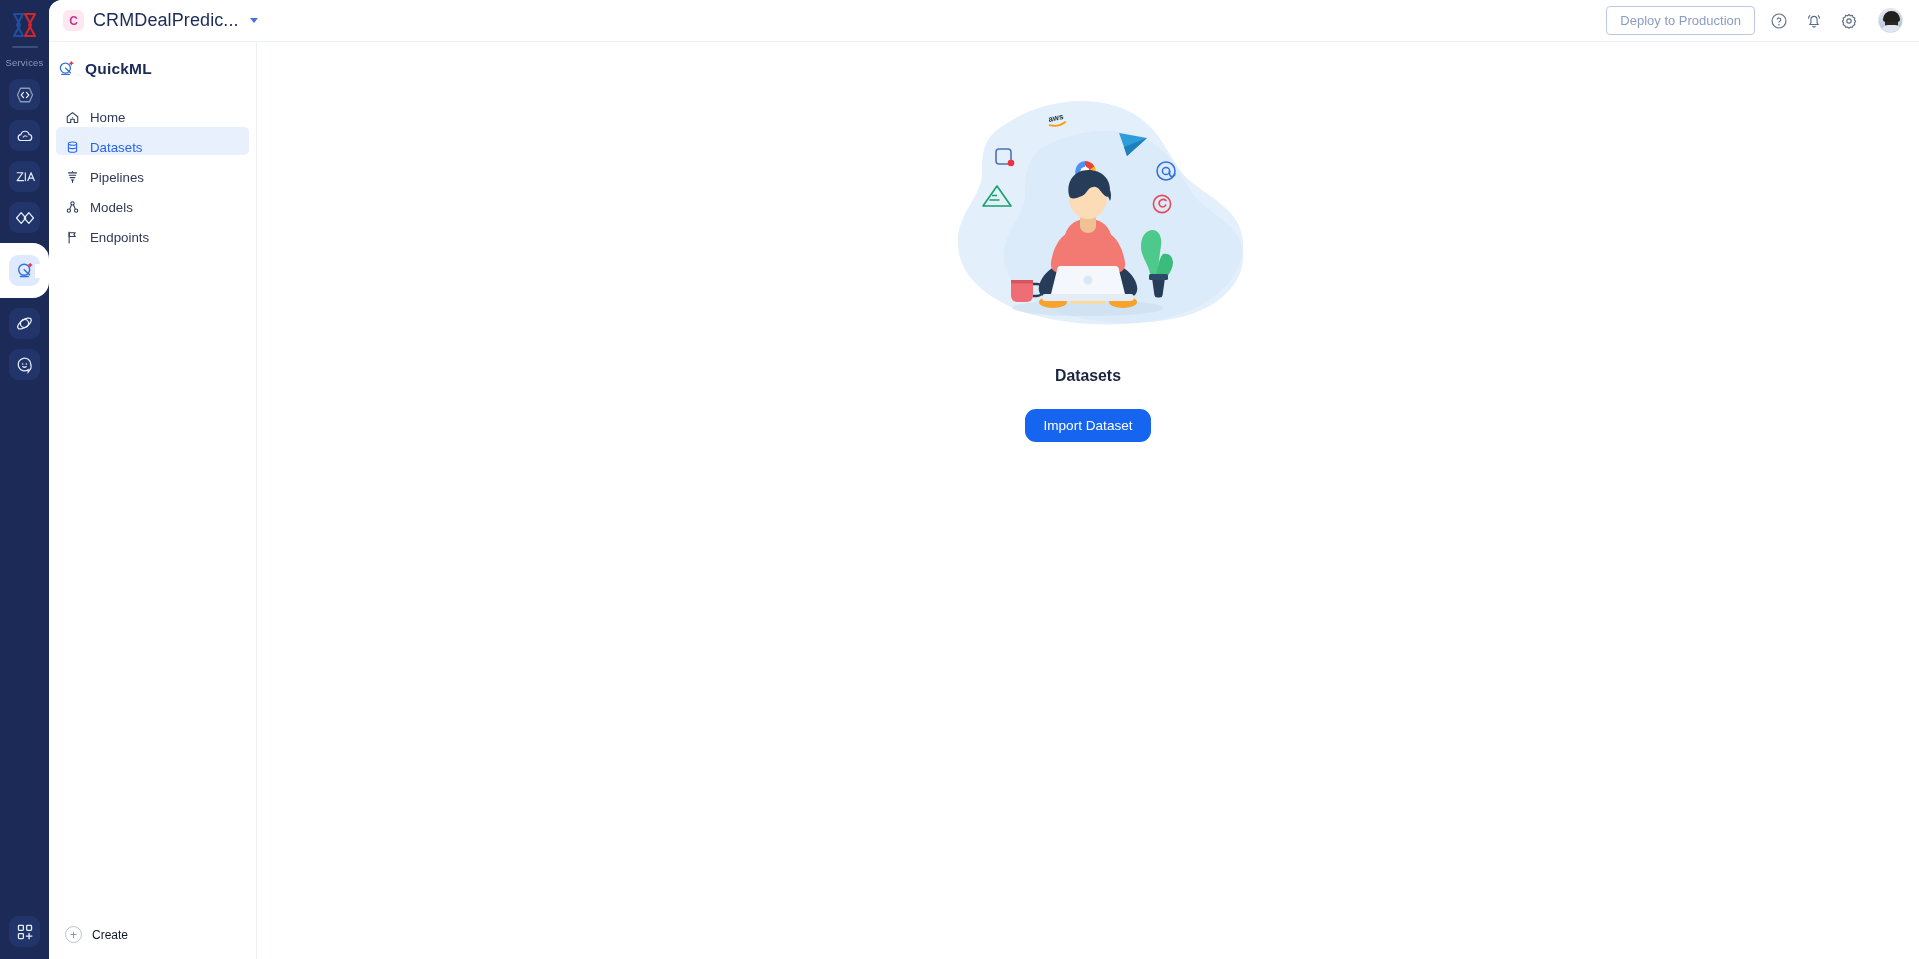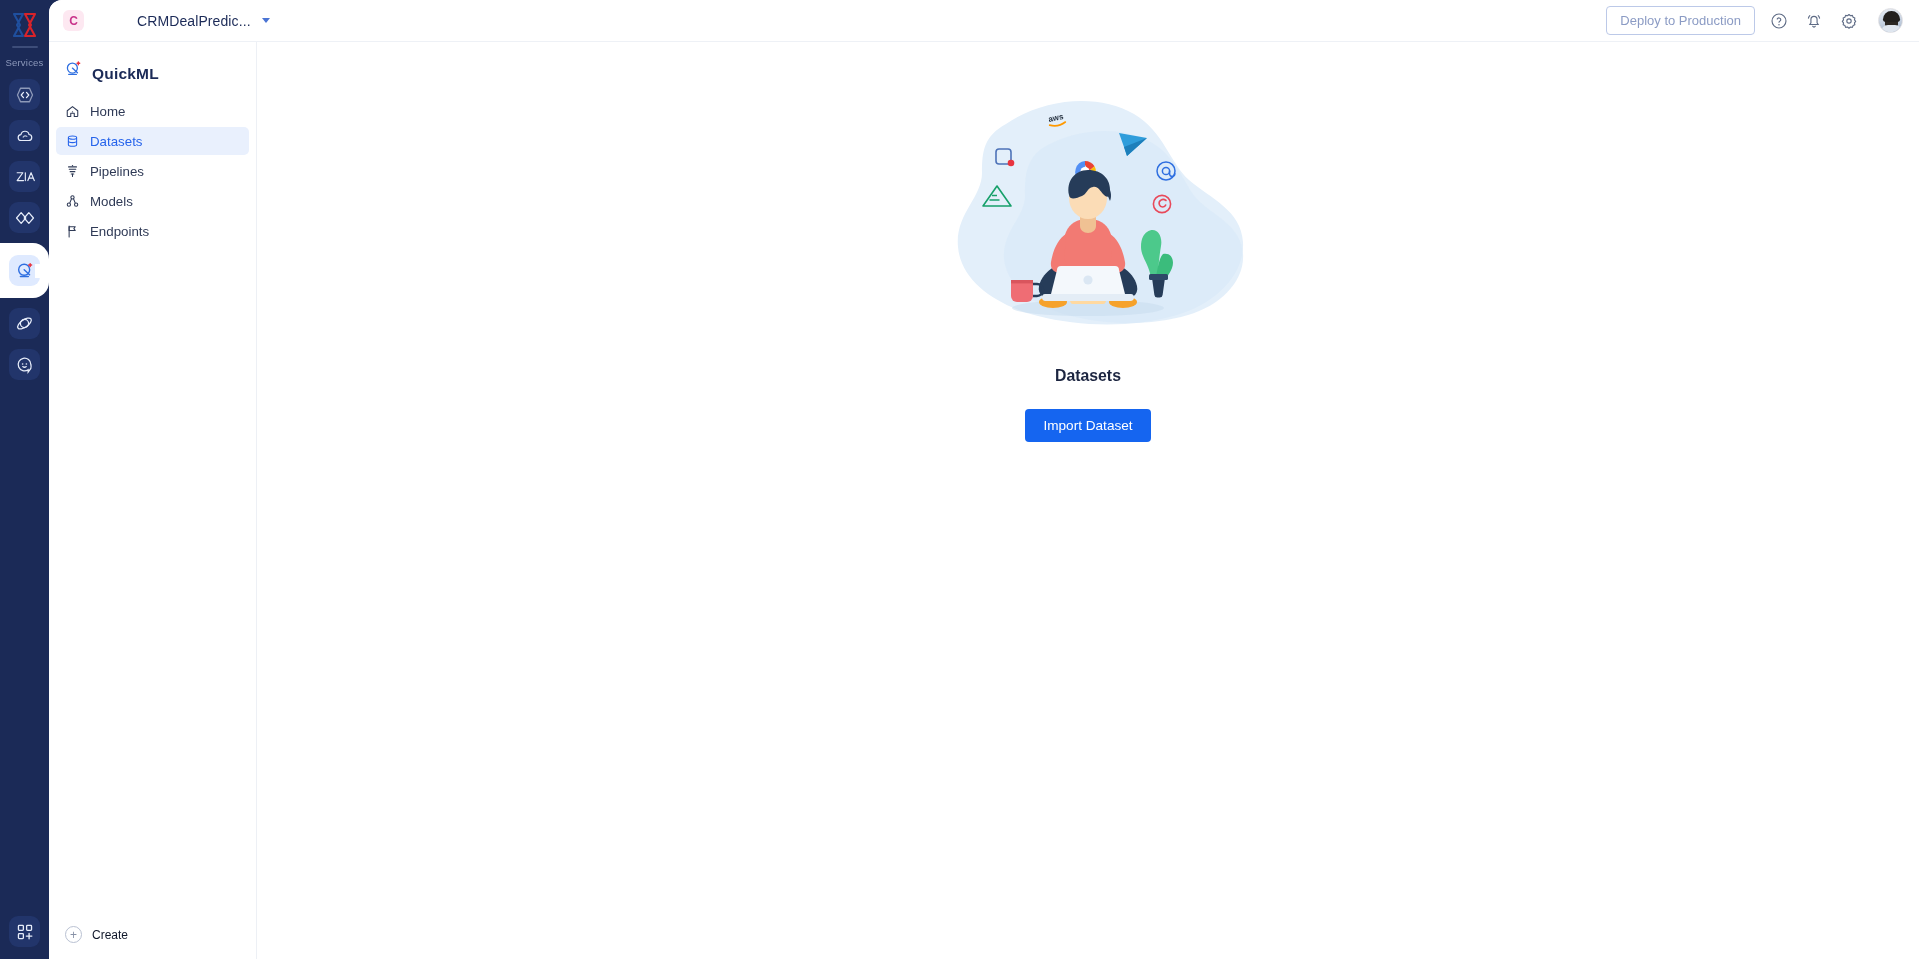--- a/index.html
+++ b/index.html
@@ -70,21 +70,21 @@
     border-bottom: 1px solid #eef1f6;
     padding: 0 16px 0 14px;
   }
   .org { display:flex; align-items:center; gap: 9px; cursor: pointer; }
   .org-avatar {
     width: 21px; height: 21px; border-radius: 6px;
     background: #fde8f1; color: #c9348b;
     font-size: 12px; font-weight: bold;
     display:flex; align-items:center; justify-content:center;
   }
-  .org-name { font-size: 14px; color: #1b2a57; letter-spacing: .1px; margin-left: 44px; }
+  .org-name { font-size: 18px; color: #1b2a57; letter-spacing: .1px; }
   .org-caret { width:0;height:0;border-left:4.5px solid transparent;border-right:4.5px solid transparent;border-top:5px solid #4a74d4; margin-left:2px;}
   .topbar-spacer { flex: 1; }
   .deploy-btn {
     border: 1px solid #bcc9e8; border-radius: 4px;
     color: #8b9bc4; background: #fff;
     font-size: 13px; padding: 6px 13px;
     font-family: Liberation Sans, sans-serif;
     cursor: pointer;
     margin-right: 14px;
   }
@@ -103,25 +103,25 @@
 
   
   .body { flex:1; display:flex; min-height:0; }
 
   .sidebar {
     width: 208px; flex: 0 0 208px; background: #fff;
     border-right: 1px solid #edf0f5;
     display: flex; flex-direction: column;
     padding-top: 9px;
   }
-  .brand { display:flex; align-items:flex-end; gap: 9px; padding: 9px 0 14px 15px; }
+  .brand { display:flex; align-items:flex-start; gap: 9px; padding: 9px 0 14px 8px; }
   .brand-name { font-size: 15.5px; font-weight: bold; color: #1b2a57; letter-spacing:.2px;}
   .nav { display:flex; flex-direction:column; padding: 0 7px; gap: 2px; }
   .nav-item {
-    height: 28px; display:flex; align-items:center; gap: 10px;
+    height: 28px; display:flex; align-items:flex-end; gap: 10px;
     padding: 0 9px; border-radius: 5px; cursor: pointer;
     color: #2f3a56; font-size: 13.3px;
   }
   .nav-item .nav-ico { width:15px;height:15px;display:flex;align-items:center;justify-content:center;flex:0 0 15px;}
   .nav-item.active { background: #e9f0fd; color: #2563eb; }
   .nav-spacer { flex: 1; }
   .create-row {
     display:flex; align-items:center; gap: 10px;
     padding: 0 0 16px 16px; cursor: pointer;
   }
@@ -149,21 +149,21 @@
     margin-top: 13px;
   }
   .empty-desc {
     margin-top: 17px; text-align:center;
     font-size: 13.7px; color: #4c5668; line-height: 1.24;
     max-width: 612px;
   }
   .import-btn {
     margin-top: 24px;
     background: #1565f0; color: #fff;
-    border: none; border-radius: 4px;
+    border: none; border-radius: 11px;
     font-size: 13.6px; padding: 9px 18px;
     font-family: "Liberation Sans", sans-serif; cursor: pointer;
   }
 </style>
 </head>
 <body>
 
 <div class="app">
 
   <div class="rail">

